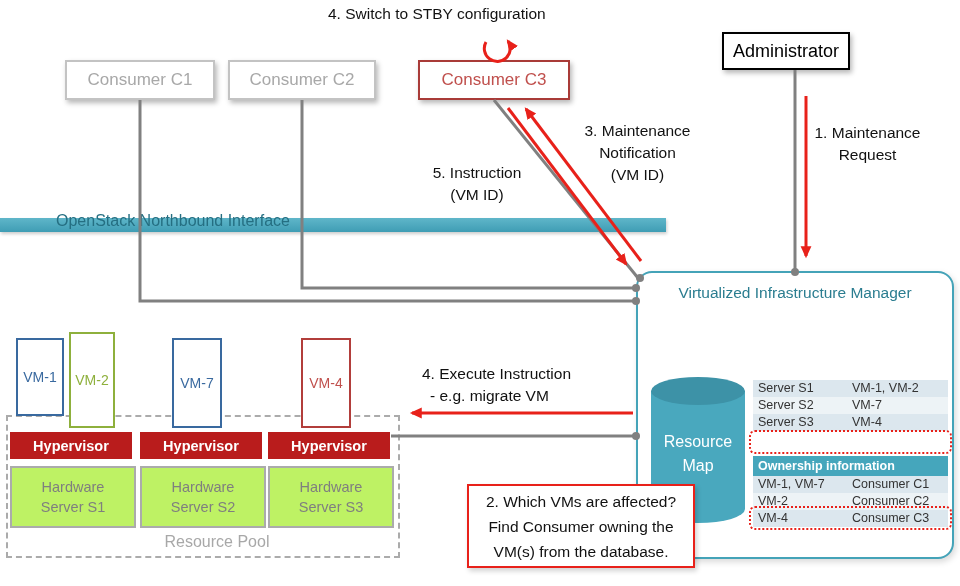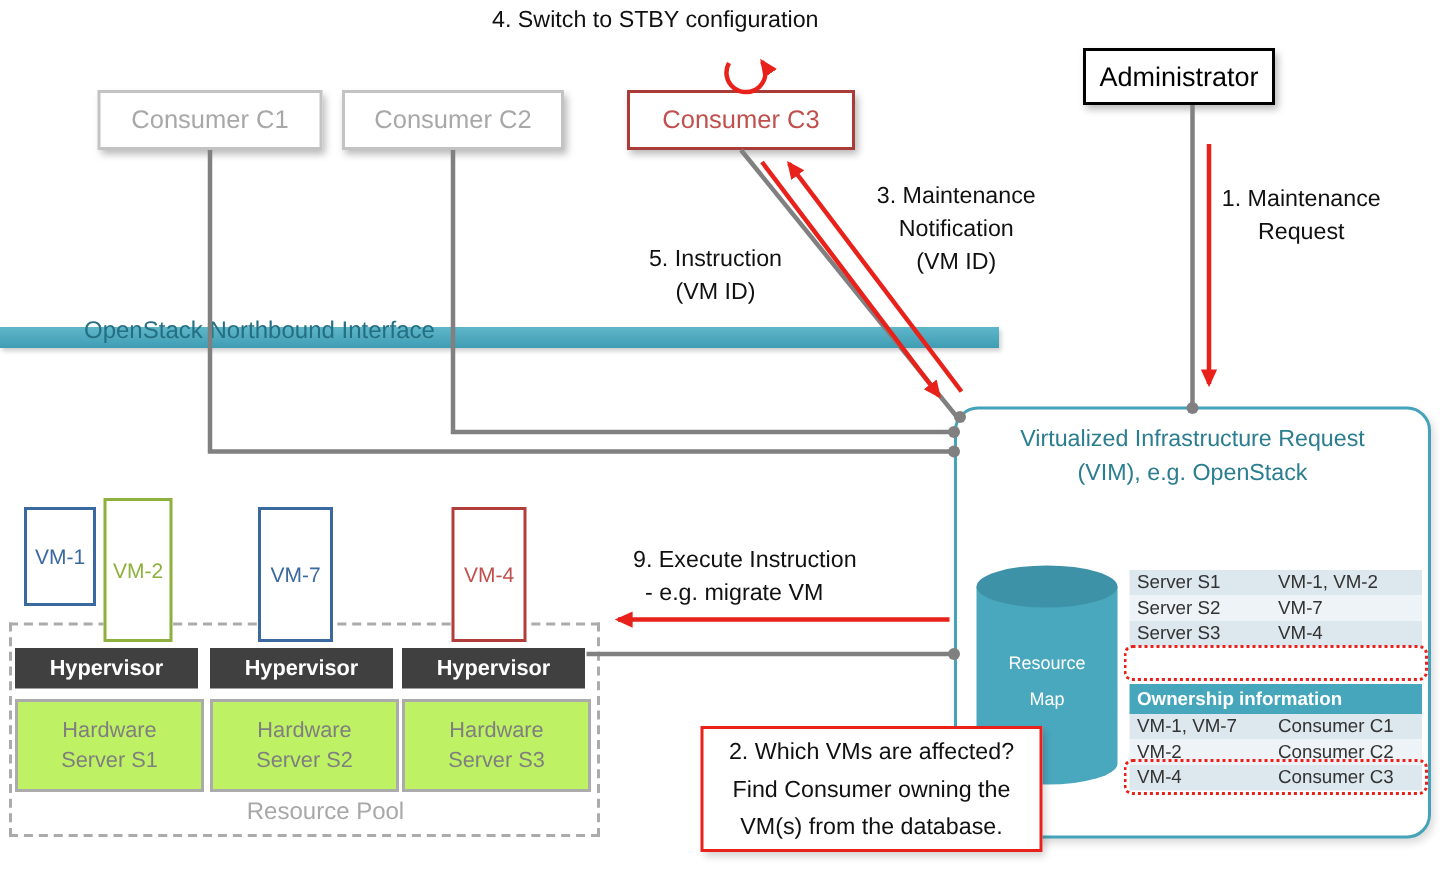--- a/index.html
+++ b/index.html
@@ -22,26 +22,26 @@
   .trow.even{background:#EDF3F6;}
   .tc1{width:95px;padding-left:5px;box-sizing:border-box;white-space:nowrap;}
   .tc2{flex:1;padding-left:4px;white-space:nowrap;}
   .dotted-red{border:2px dotted #E8211A;border-radius:6px;z-index:6;box-sizing:border-box;}
   .pool{border:2px dashed #ABABAB;box-sizing:border-box;z-index:1;}
   .poollabel{color:#A8A8A8;font-size:16px;}
   .vmbox{background:#fff;font-size:14px;box-sizing:border-box;z-index:2;}
   .vm-blue{border:2.5px solid #39699F;color:#39699F;}
   .vm-green{border:2.5px solid #8EB03C;color:#8EB03C;}
   .vm-red{border:2.5px solid #B23E3B;color:#C0504D;}
-  .hyp{background:#404040;color:#fff;font-weight:bold;font-size:14.5px;z-index:2;}
+  .hyp{background:#b91c1c;color:#fff;font-weight:bold;font-size:14.5px;z-index:2;}
   .hw{border:2px solid #ABABAB;background:#bef264;color:#7F7F7F;font-size:14.5px;line-height:20px;z-index:2;}
   .hw span{display:block;}
   .step2box{border:2.5px solid #E8211A;background:#fff;color:#111;font-size:15.5px;line-height:25px;z-index:7;box-shadow:2px 3px 5px rgba(0,0,0,.18);box-sizing:border-box;}
   .step2box span{display:block;}
-  .cyl-label{color:#fff;font-size:12px;line-height:24px;text-align:center;z-index:4;}
+  .cyl-label{color:#fff;font-size:16px;line-height:24px;text-align:center;z-index:4;}
   .cyl-label span{display:block;}
   svg.overlay{pointer-events:none;z-index:5;position:absolute;left:0;top:0;}
   .cylsvg{z-index:3;}
 </style>
 </head>
 <body>
 
 <div class="canvas">
 
   <div class="abs steplabel" style="left:328px;top:3px;">4. Switch to STBY configuration</div>
@@ -67,31 +67,30 @@
   </div>
   <div class="abs steplabel" style="left:790px;top:122px;width:155px;text-align:center;">
     <span>1. Maintenance</span>
     <span>Request</span>
   </div>
   <div class="abs steplabel" style="left:412px;top:162px;width:130px;text-align:center;">
     <span>5. Instruction</span>
     <span>(VM ID)</span>
   </div>
   <div class="abs steplabel" style="left:422px;top:363px;width:200px;">
-    <span>9. Execute Instruction</span>
+    <span>4. Execute Instruction</span>
     <span style="margin-left:8px;">- e.g. migrate VM</span>
   </div>
 
   <div class="abs nblabel" style="left:8px;top:212px;margin-left:48px;">OpenStack Northbound Interface</div>
   <div class="abs nbbar" style="left:0;top:218px;width:666px;height:14px;"></div>
 
   <div class="abs vimbox" style="left:636px;top:271px;width:318px;height:288px;"></div>
   <div class="abs vimtitle" style="left:640px;top:281px;width:310px;">
-    <span style="display:block;">Virtualized Infrastructure Request</span>
-    <span style="display:block;">(VIM), e.g. OpenStack</span>
+    <span style="display:block;">Virtualized Infrastructure Manager</span>
   </div>
 
   <svg class="abs cylsvg" style="left:649px;top:376px;" width="98" height="150" viewBox="0 0 98 150">
     <path d="M2,15 L2,133 A47,14 0 0 0 96,133 L96,15 Z" fill="#49A8BE"></path>
     <ellipse cx="49" cy="15" rx="47" ry="14" fill="#3D92A7"></ellipse>
   </svg>
   <div class="abs cyl-label" style="left:649px;top:430px;width:98px;">
     <span>Resource</span>
     <span>Map</span>
   </div>
@@ -126,21 +125,21 @@
       <div class="tc2">Consumer C3</div>
     </div>
   </div>
 
   <div class="abs dotted-red" style="left:749px;top:430px;width:203px;height:24px;"></div>
   <div class="abs dotted-red" style="left:749px;top:506px;width:203px;height:24px;"></div>
 
   <div class="abs pool" style="left:6px;top:415px;width:394px;height:143px;"></div>
   <div class="abs ctr poollabel" style="left:137px;top:533px;width:160px;">Resource Pool</div>
 
-  <div class="abs ctr vmbox vm-blue" style="left:16px;top:338px;width:48px;height:66px;">
+  <div class="abs ctr vmbox vm-blue" style="left:16px;top:338px;width:48px;height:78px;">
     <span>VM-1</span>
   </div>
   <div class="abs ctr vmbox vm-green" style="left:69px;top:332px;width:46px;height:96px;">
     <span>VM-2</span>
   </div>
   <div class="abs ctr vmbox vm-blue" style="left:172px;top:338px;width:50px;height:90px;">
     <span>VM-7</span>
   </div>
   <div class="abs ctr vmbox vm-red" style="left:301px;top:338px;width:50px;height:90px;">
     <span>VM-4</span>

